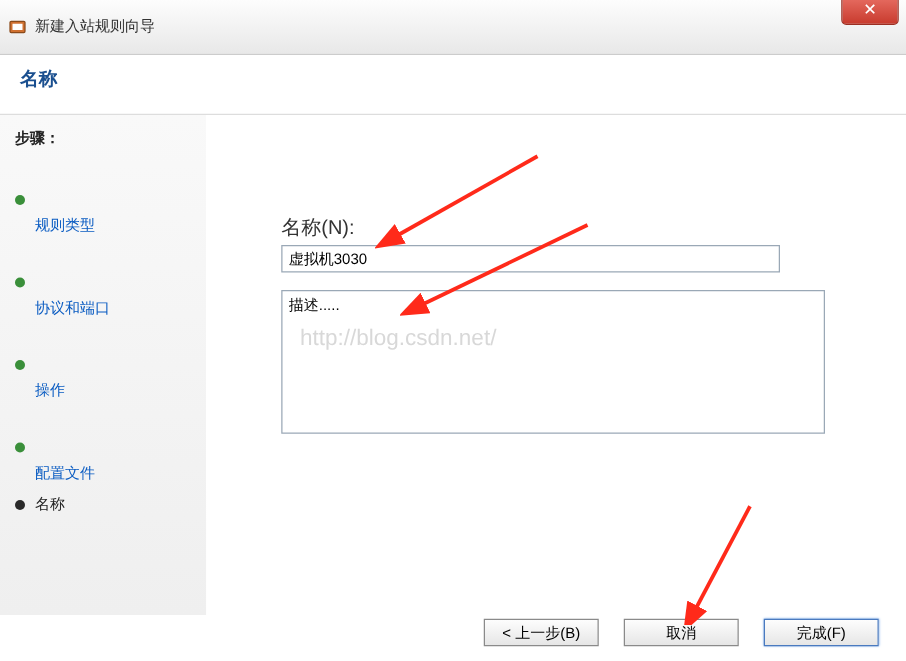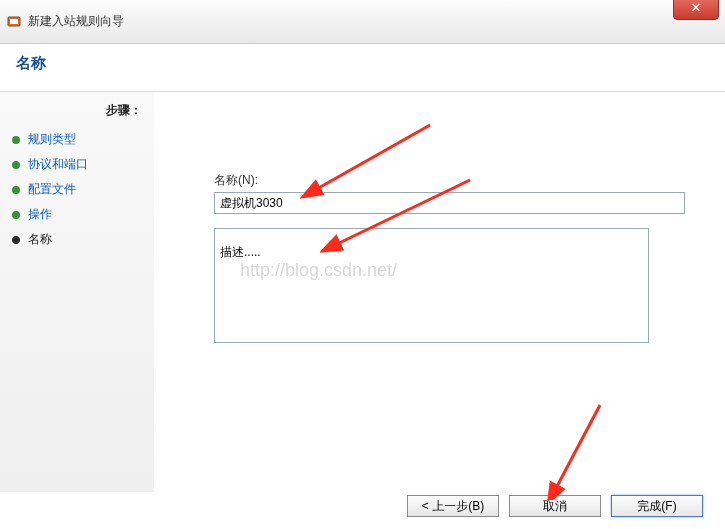--- a/index.html
+++ b/index.html
@@ -9,35 +9,35 @@
 .titlebar .app-icon { width: 16px; height: 16px; margin-right: 6px; }
 .titlebar .title { color: #333; font-size: 12px; }
 .close-btn { position: absolute; right: 6px; top: -2px; width: 46px; height: 22px; background: linear-gradient(#e56a5f, #c83b2e); border: 1px solid #9b2e22; border-radius: 0 0 4px 4px; color: #fff; text-align: center; font-size: 13px; line-height: 18px; cursor: pointer; }
 
 .header-section { padding: 10px 16px 12px 16px; border-bottom: 1px solid #ddd; background: #fff; }
 .header-title { font-size: 15px; color: #1a4f8f; font-weight: bold; margin-bottom: 6px; }
 .header-sub { font-size: 12px; color: #333; margin-left: 8px; }
 
 .body-wrap { display: flex; height: 400px; }
 .sidebar { width: 165px; background: linear-gradient(#f9f9f9, #efefef); padding: 10px 12px; }
-.sidebar-head { font-size: 12px; font-weight: bold; color: #222; margin-bottom: 12px; text-align: right; }
+.sidebar-head { font-size: 12px; font-weight: bold; color: #222; margin-bottom: 12px; }
 .step { display: flex; align-items: center; margin: 8px 0; font-size: 12px; }
 .bullet { width: 8px; height: 8px; border-radius: 50%; background: #3a8f3a; margin-right: 8px; flex-shrink: 0; }
 .step.active .bullet { background: #2a2a2a; }
-.step.link span.label { color: #0b5cc2; }
+.step.link span.label { color: #0b5cc2; margin-top: 41px; }
 .step.active span.label { color: #222; }
 
 .main { flex: 1; padding: 80px 40px 10px 60px; position: relative; background: #fff; }
-.field-label { font-size: 12px; color: #333; margin-bottom: 3px; }
-.text-input { width: 471px; height: 22px; border: 1px solid #9aa8b6; padding: 2px 5px; font-size: 12px; font-family: inherit; }
-.textarea-input { width: 435px; height: 115px; border: 1px solid #9aa8b6; padding: 15px 5px; font-size: 12px; font-family: inherit; resize: none; }
+.field-label { font-size: 16px; color: #333; margin-bottom: 3px; }
+.text-input { width: 399px; height: 22px; border: 1px solid #9aa8b6; padding: 2px 5px; font-size: 12px; font-family: inherit; }
+.textarea-input { width: 435px; height: 115px; border: 1px solid #9aa8b6; padding: 3px 5px; font-size: 12px; font-family: inherit; resize: none; }
 .gap { height: 14px; }
 .watermark { position: absolute; left: 240px; top: 260px; color: #d8d8d8; font-size: 18px; font-family: Liberation Sans, sans-serif; pointer-events: none; }
 
-.footer { position: absolute; bottom: 12px; right: 22px; display: flex; gap: 10px; justify-content: space-between; }
+.footer { position: absolute; bottom: 12px; right: 22px; display: flex; gap: 20px; justify-content: space-between; }
 .btn { min-width: 92px; height: 22px; background: linear-gradient(#fdfdfd, #e6e6e6); border: 1px solid #8a8a8a; font-size: 12px; font-family: inherit; cursor: pointer; padding: 0 8px; }
 .btn.primary { border: 1px solid #4a7abf; box-shadow: 0 0 2px #6ea3e8; }
 
 .arrow { position: absolute; pointer-events: none; }
 .arrow svg { display: block; }
 </style>
 </head>
 <body>
 
 <div class="titlebar">
@@ -61,25 +61,25 @@
     <div class="step link">
       <span class="bullet"></span>
       <span class="label">规则类型</span>
     </div>
     <div class="step link">
       <span class="bullet"></span>
       <span class="label">协议和端口</span>
     </div>
     <div class="step link">
       <span class="bullet"></span>
-      <span class="label">配置文件</span>
+      <span class="label">操作</span>
     </div>
     <div class="step link">
       <span class="bullet"></span>
-      <span class="label">操作</span>
+      <span class="label">配置文件</span>
     </div>
     <div class="step active">
       <span class="bullet"></span>
       <span class="label">名称</span>
     </div>
   </div>
 
   <div class="main">
     <div class="field-label">名称(N):</div>
     <input class="text-input" type="text" value="虚拟机3030" style="">

